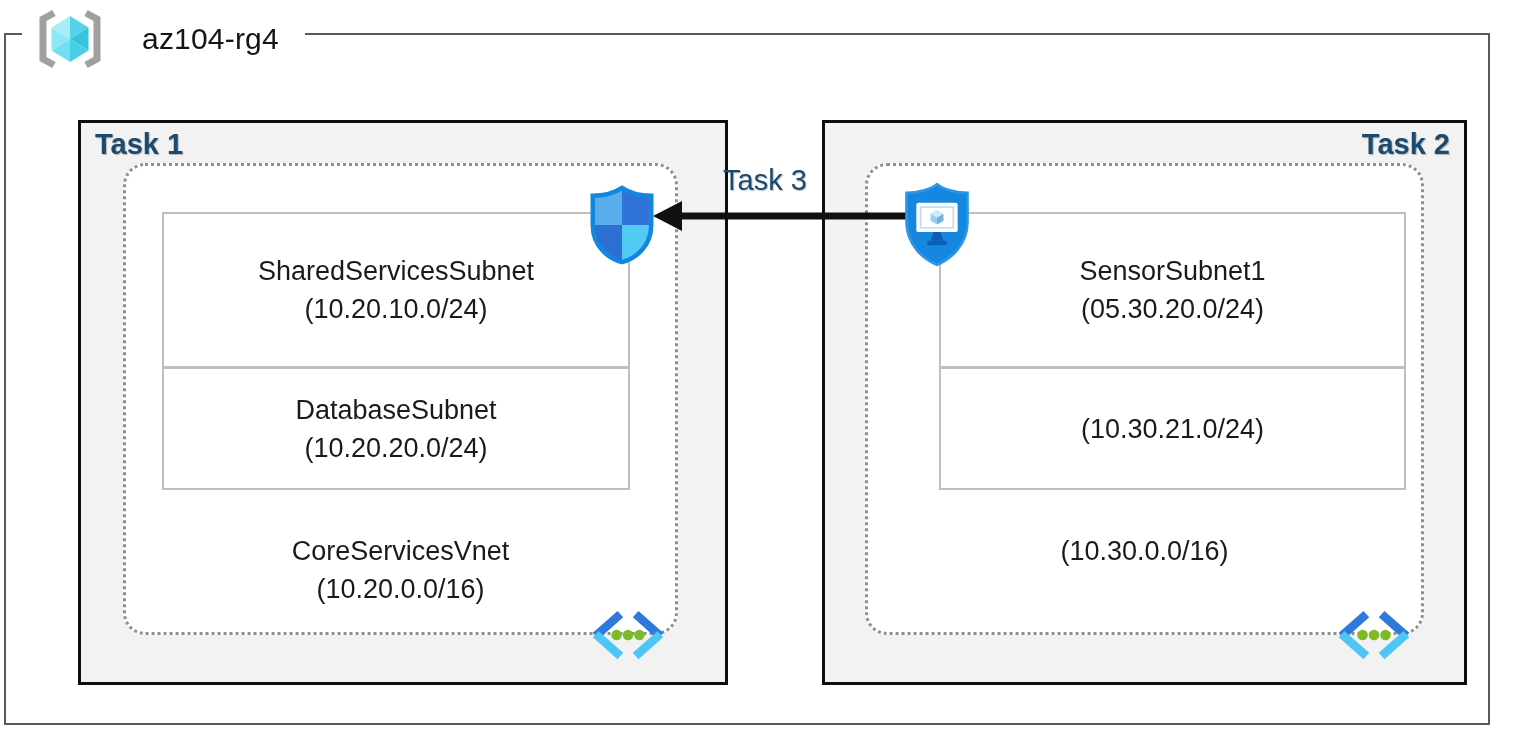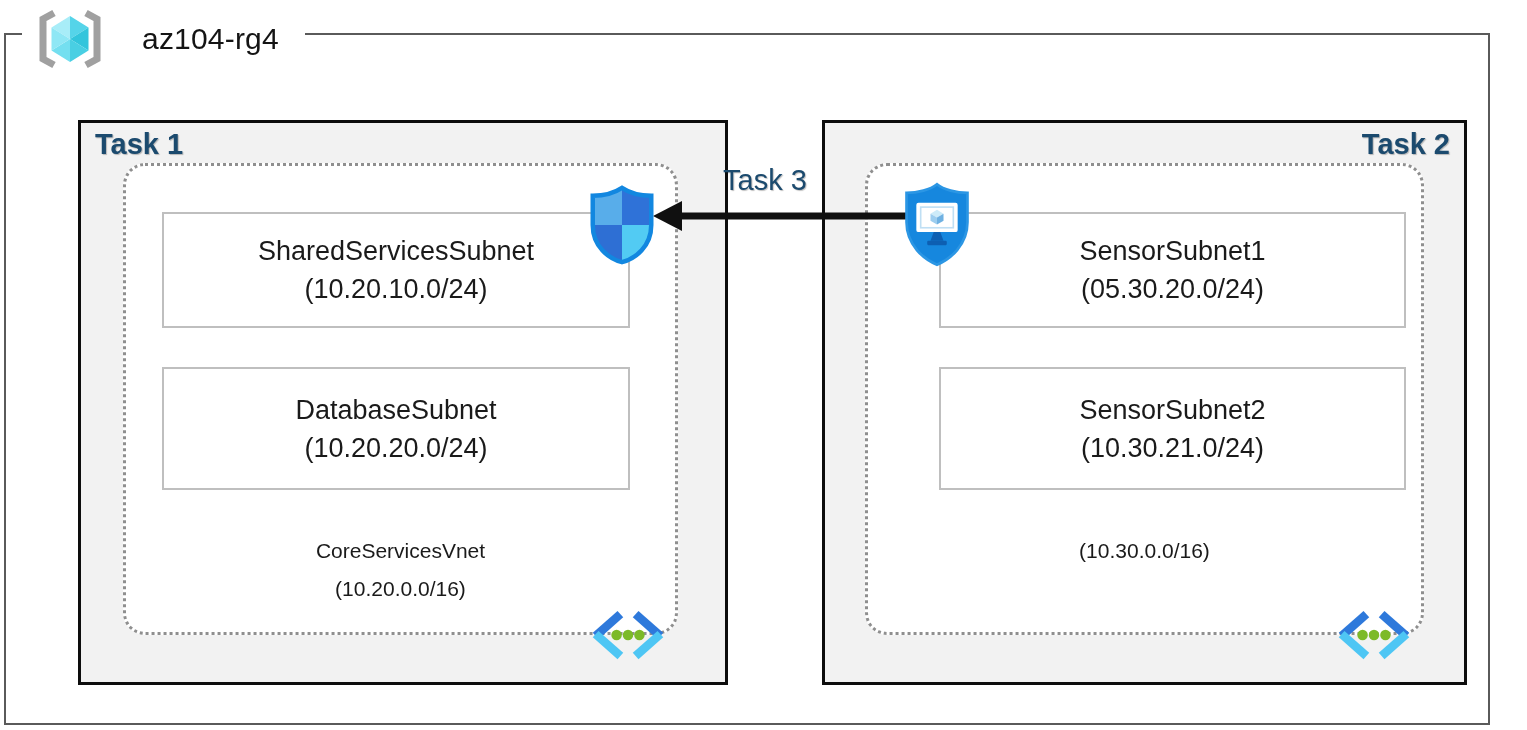--- a/index.html
+++ b/index.html
@@ -57,26 +57,26 @@
   .task2 .vnet-box{left:40px;width:559px;}
   
   .subnet{
     position:absolute;
     background:#fff;border:2px solid var(--subnet-border);
     display:flex;flex-direction:column;align-items:center;justify-content:center;
     font-size:27px;color:#1a1a1a;line-height:38px;text-align:center;
   }
   .task1 .subnet{left:36px;width:468px;}
   .task2 .subnet{left:47px;width:467px;margin-left:24px;}
-  .subnet-a{top:46px;height:116px;}
+  .subnet-a{top:46px;height:156px;}
   .subnet-b{top:201px;height:123px;}
   
   .vnet-label{
     position:absolute;left:0;right:0;top:366px;
-    text-align:center;font-size:21px;color:#1a1a1a;line-height:38px;
+    text-align:center;font-size:27px;color:#1a1a1a;line-height:38px;
   }
   
   .vnet-icon{
     position:absolute;top:441px;width:80px;height:58px;
   }
   .task1 .vnet-icon{left:462px;}
   .task2 .vnet-icon{left:466px;}
   
   .nsg-icon{position:absolute;left:586px;top:184px;width:72px;height:82px;z-index:6;}
   .bastion-icon{position:absolute;left:897px;top:181px;width:80px;height:87px;z-index:6;}
@@ -136,21 +136,20 @@
   </div>
 
   <div class="task-box task2">
     <div class="task-label">Task 2</div>
     <div class="vnet-box">
       <div class="subnet subnet-a">
         <div>SensorSubnet1</div>
         <div>(05.30.20.0/24)</div>
       </div>
       <div class="subnet subnet-b">
-        <div>SensorSubnet2</div>
         <div>(10.30.21.0/24)</div>
       </div>
       <div class="vnet-label">
         <div>(10.30.0.0/16)</div>
       </div>
       <svg class="vnet-icon" viewBox="0 0 84 58">
         <path d="M34 6 L8 29" stroke="#2E79DB" stroke-width="9"></path>
         <path d="M8 27 L34 50" stroke="#4EC6F4" stroke-width="9"></path>
         <path d="M50 6 L76 29" stroke="#2E79DB" stroke-width="9"></path>
         <path d="M76 27 L50 50" stroke="#4EC6F4" stroke-width="9"></path>

